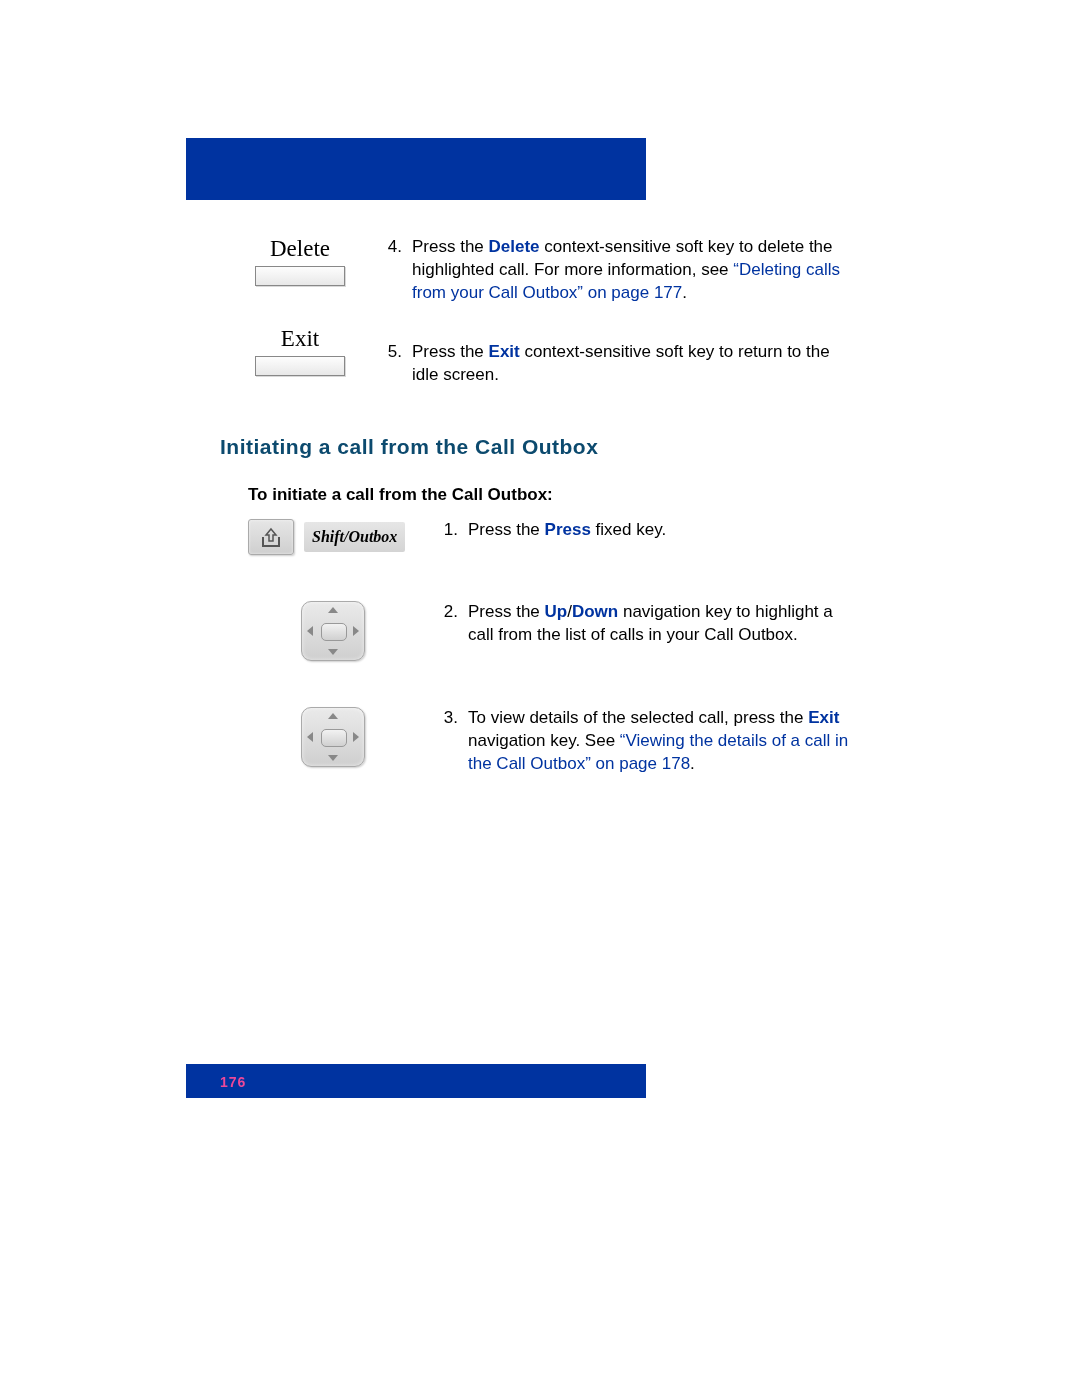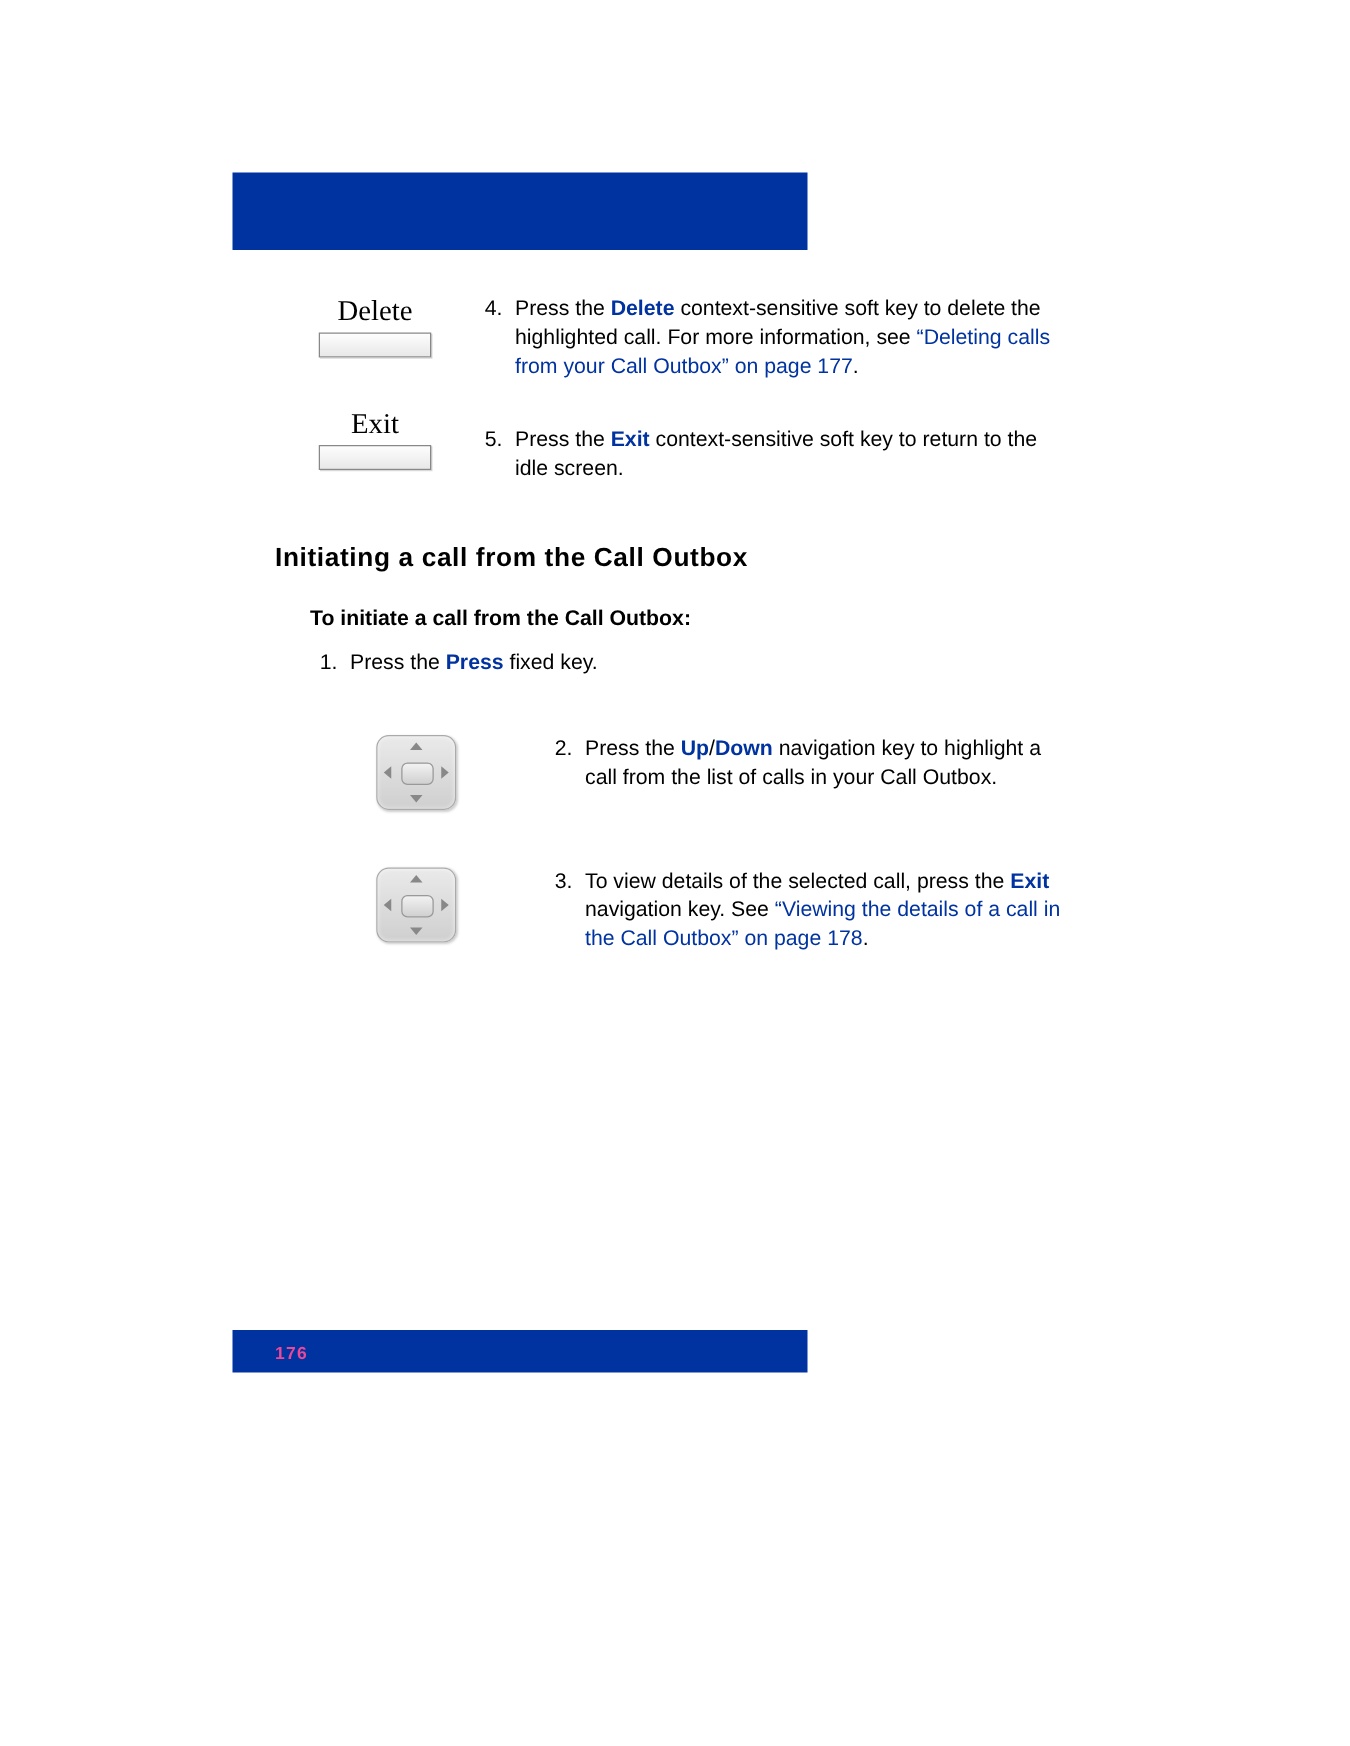--- a/index.html
+++ b/index.html
@@ -70,21 +70,21 @@
     margin-bottom: 14px;
     line-height: 1.35;
   }
   .step-num {
     flex: 0 0 22px;
     text-align: right;
   }
   .blue-bold { color: #0033a0; font-weight: bold; }
   .link-blue { color: #0033a0; }
   h2.section {
-    color: #000000;
+    color: #0c4a6e;
     font-size: 21px;
     font-weight: bold;
     letter-spacing: 0.5px;
     margin: 34px 0 8px 0;
   }
   .note-block {
     margin-left: 28px;
     line-height: 1.4;
   }
   .subhead {
@@ -208,20 +208,29 @@
         </div>
       </div>
     </div>
 
     <h2 class="section">Initiating a call from the Call Outbox</h2>
 
 
     <div class="subhead">To initiate a call from the Call Outbox:</div>
 
     <div class="proc-row">
+      <div class="proc-icons">
+        <div class="key-icon">
+          <svg width="22" height="20" viewBox="0 0 22 20">
+            <path d="M4 18 L4 10 L2 10 L2 18 L4 18 M18 18 L18 10 L20 10 L20 18 L18 18 M2 18 L20 18 L20 20 L2 20 Z" fill="#555"></path>
+            <path d="M11 2 L16 8 L13 8 L13 14 L9 14 L9 8 L6 8 Z" fill="none" stroke="#555" stroke-width="1.5"></path>
+          </svg>
+        </div>
+        <div class="shift-label">Shift/Outbox</div>
+      </div>
       <div class="step" style="flex:1;margin-bottom:0">
         <div class="step-num">1.</div>
         <div>
           <span>Press the </span><span class="blue-bold">Press</span><span> fixed key.</span>
         </div>
       </div>
     </div>
 
     <div class="proc-row">
       <div class="proc-icons" style="justify-content:center">

